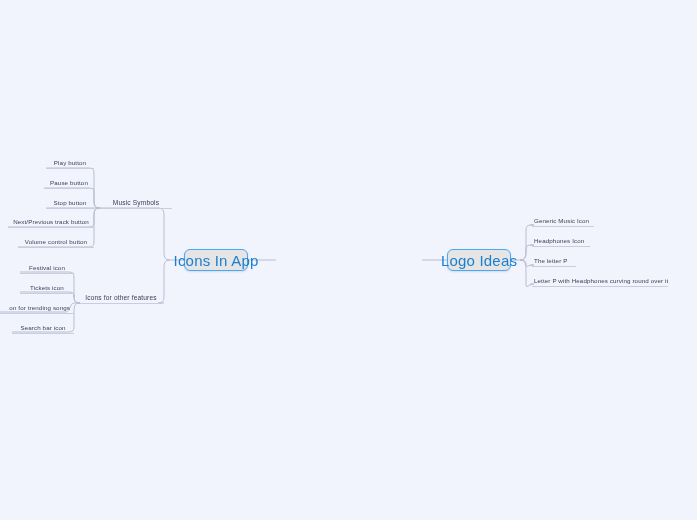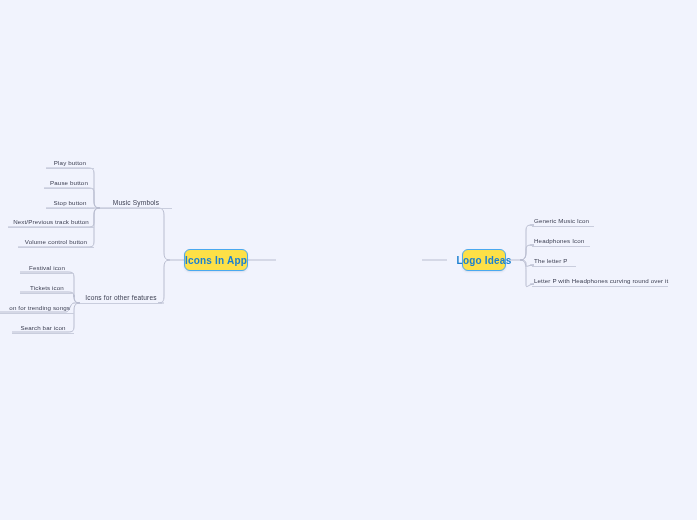--- a/index.html
+++ b/index.html
@@ -42,26 +42,26 @@
     align-items: center;
     justify-content: center;
     box-shadow: 0 1px 2px rgba(40,70,120,0.18);
     white-space: nowrap;
   }
 
   
   .node-branch {
     position: absolute;
     box-sizing: border-box;
-    background: #fde047;
+    background: #e5e5e5;
     color: #1b7fd0;
     border: 1.5px solid #4aa8ef;
     border-radius: 6px;
-    font-size: 10px;
-    font-weight: bold;
+    font-size: 15px;
+    font-weight: normal;
     letter-spacing: 0.2px;
     display: flex;
     align-items: center;
     justify-content: center;
     box-shadow: 0 1px 2px rgba(40,70,120,0.13);
     white-space: nowrap;
   }
 
   
   .node-sub {
@@ -127,21 +127,21 @@
       <path d="M520,260 C526,260 526,255 526,249 L526,231 C526,225 528,225 534,225 L530,225"></path>
       <path d="M520,260 C526,260 526,256 526,251 L526,250 C526,245 528,245 534,245 L530,245"></path>
       <path d="M520,260 C526,260 526,262 526,265 L526,265 C526,268 528,265 534,265 L530,265"></path>
       <path d="M520,260 C526,260 526,266 526,272 L526,284 C526,290 528,284 534,284 L530,284"></path>
     </g>
   </svg>
 
 
   <div class="node-branch" style="left:184px; top:249px; width:64px; height:22px;">Icons In App</div>
 
-  <div class="node-branch" style="left:447px; top:249px; width:44px; height:22px;margin-left:15px;">Logo Ideas</div>
+  <div class="node-branch" style="left:447px; top:249px; width:64px; height:22px;">Logo Ideas</div>
 
   <div class="node-sub" style="left:100px; top:197px; width:72px; height:12px;">Music Symbols</div>
 
   <div class="node-sub" style="left:80px; top:292px; width:82px; height:12px;">Icons for other features</div>
 
   <div class="node-leaf leaf-left" style="left:46px; top:157px; width:48px; height:12px;">Play button</div>
 
   <div class="node-leaf leaf-left" style="left:44px; top:177px; width:50px; height:12px;">Pause button</div>
 
   <div class="node-leaf leaf-left" style="left:46px; top:197px; width:48px; height:12px;">Stop button</div>

